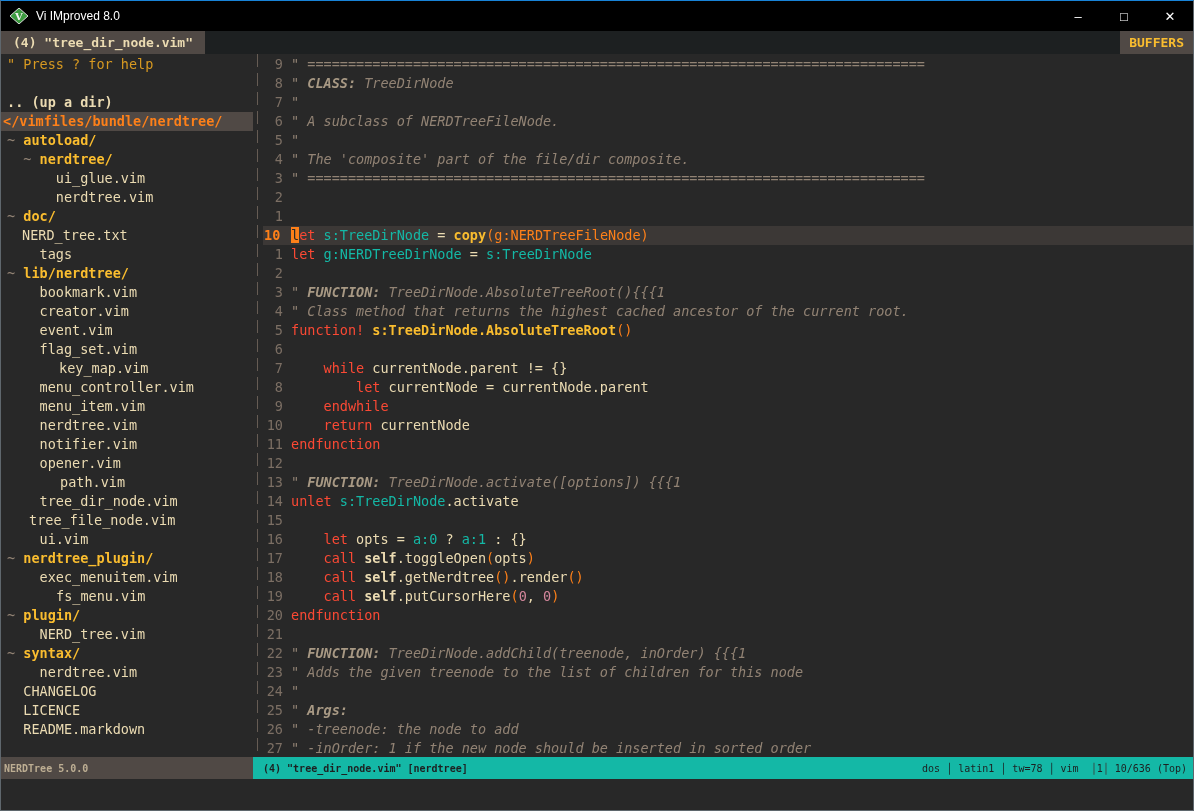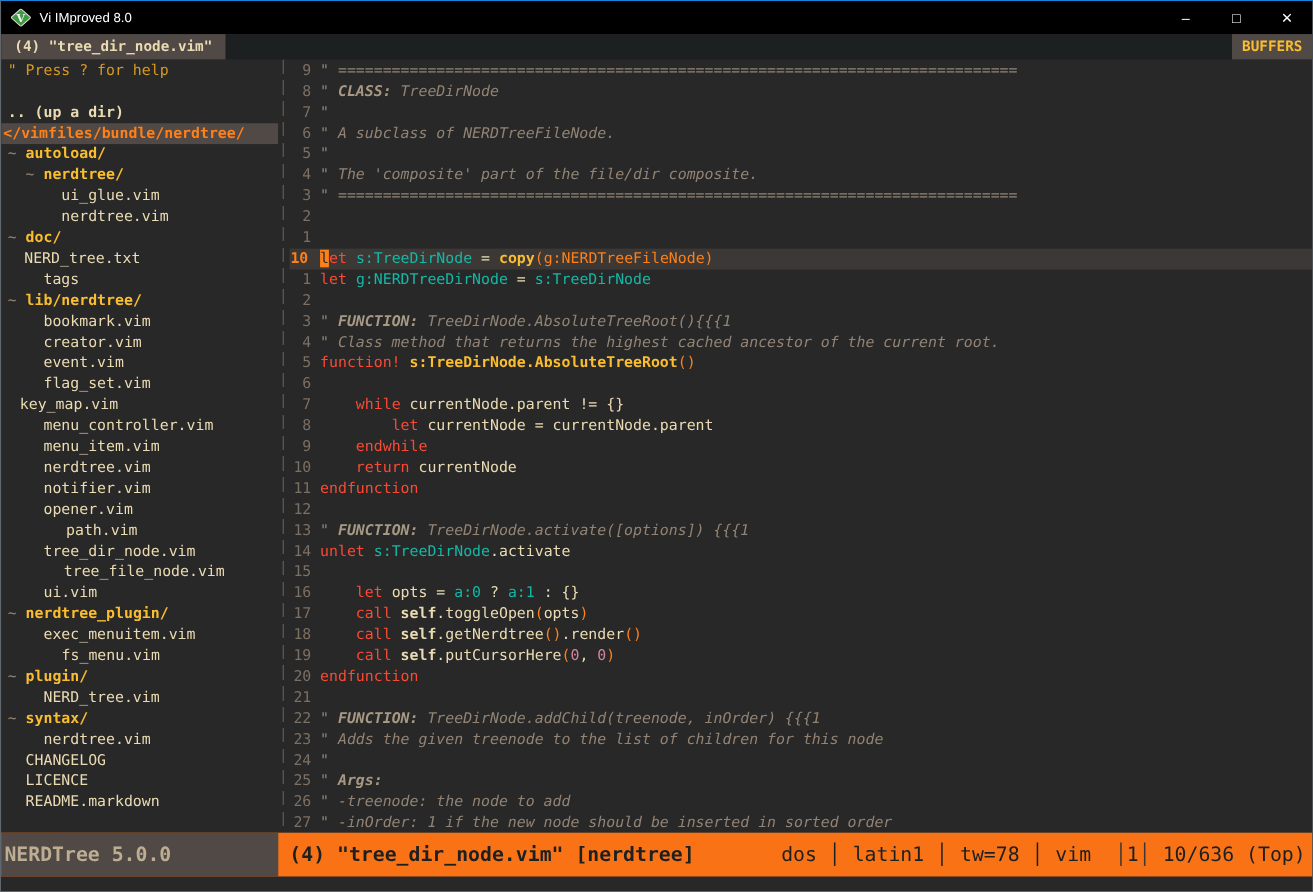--- a/index.html
+++ b/index.html
@@ -51,22 +51,22 @@
   .tk-cb{ color:#a89984; font-style:italic; font-weight:bold; }
   .tk-k{ color:#fb4934; }
   .tk-v{ color:#14b8a6; }
   .tk-f{ color:#fabd2f; font-weight:bold; }
   .tk-o{ color:#fe8019; }
   .tk-n{ color:#d3869b; }
   .tk-t{ color:#ebdbb2; }
   .tk-b{ color:#ebdbb2; font-weight:bold; }
   .tk-cursor{ background:#fe8019; color:#282828; }
   
-  .statusline{ height:40px; flex:0 0 auto; background:#f97316; display:flex; align-items:center;
-               font-size:18px; color:#282828; overflow:hidden; }
+  .statusline{ height:22px; flex:0 0 auto; background:#14b8a6; display:flex; align-items:center;
+               font-size:10px; color:#282828; overflow:hidden; }
   .sl-left{ width:252px; flex:0 0 auto; height:100%; background:#504945; color:#bdae93;
             font-weight:bold; display:flex; align-items:center; padding-left:3px; white-space:pre; }
   .sl-center{ padding-left:10px; font-weight:bold; color:#1d2021; white-space:pre; }
   .sl-right{ margin-left:auto; display:flex; align-items:center; padding-right:6px;
              color:#1d2021; white-space:pre; }
   .sl-div{ color:#3c3836; }
   
   .cmdline{ flex:1 1 auto; background:#282828; }
 </style>
 </head>
@@ -106,29 +106,29 @@
           <div class="nt-row nt-file" style="padding-left: 54.78px;"><span class="nt-name">ui_glue.vim</span></div>
           <div class="nt-row nt-file" style="padding-left: 54.78px;"><span class="nt-name">nerdtree.vim</span></div>
           <div class="nt-row nt-dir"><span class="nt-marker">~ </span><span class="nt-name">doc/</span></div>
           <div class="nt-row nt-file" style="padding-left: 21px;"><span class="nt-name">NERD_tree.txt</span></div>
           <div class="nt-row nt-file" style="padding-left: 38.52px;"><span class="nt-name">tags</span></div>
           <div class="nt-row nt-dir"><span class="nt-marker">~ </span><span class="nt-name">lib/nerdtree/</span></div>
           <div class="nt-row nt-file" style="padding-left: 38.52px;"><span class="nt-name">bookmark.vim</span></div>
           <div class="nt-row nt-file" style="padding-left: 38.52px;"><span class="nt-name">creator.vim</span></div>
           <div class="nt-row nt-file" style="padding-left: 38.52px;"><span class="nt-name">event.vim</span></div>
           <div class="nt-row nt-file" style="padding-left: 38.52px;"><span class="nt-name">flag_set.vim</span></div>
-          <div class="nt-row nt-file" style="padding-left: 17px;"><span class="nt-name">key_map.vim</span></div>
+          <div class="nt-row nt-file" style="padding-left: 58px;"><span class="nt-name">key_map.vim</span></div>
           <div class="nt-row nt-file" style="padding-left: 38.52px;"><span class="nt-name">menu_controller.vim</span></div>
           <div class="nt-row nt-file" style="padding-left: 38.52px;"><span class="nt-name">menu_item.vim</span></div>
           <div class="nt-row nt-file" style="padding-left: 38.52px;"><span class="nt-name">nerdtree.vim</span></div>
           <div class="nt-row nt-file" style="padding-left: 38.52px;"><span class="nt-name">notifier.vim</span></div>
           <div class="nt-row nt-file" style="padding-left: 38.52px;"><span class="nt-name">opener.vim</span></div>
           <div class="nt-row nt-file" style="padding-left: 59px;"><span class="nt-name">path.vim</span></div>
           <div class="nt-row nt-file" style="padding-left: 38.52px;"><span class="nt-name">tree_dir_node.vim</span></div>
-          <div class="nt-row nt-file" style="padding-left: 57px;"><span class="nt-name">tree_file_node.vim</span></div>
+          <div class="nt-row nt-file" style="padding-left: 28px;"><span class="nt-name">tree_file_node.vim</span></div>
           <div class="nt-row nt-file" style="padding-left: 38.52px;"><span class="nt-name">ui.vim</span></div>
           <div class="nt-row nt-dir"><span class="nt-marker">~ </span><span class="nt-name">nerdtree_plugin/</span></div>
           <div class="nt-row nt-file" style="padding-left: 38.52px;"><span class="nt-name">exec_menuitem.vim</span></div>
           <div class="nt-row nt-file" style="padding-left: 55px;"><span class="nt-name">fs_menu.vim</span></div>
           <div class="nt-row nt-dir"><span class="nt-marker">~ </span><span class="nt-name">plugin/</span></div>
           <div class="nt-row nt-file" style="padding-left: 38.52px;"><span class="nt-name">NERD_tree.vim</span></div>
           <div class="nt-row nt-dir"><span class="nt-marker">~ </span><span class="nt-name">syntax/</span></div>
           <div class="nt-row nt-file" style="padding-left: 38.52px;"><span class="nt-name">nerdtree.vim</span></div>
           <div class="nt-row nt-file" style="padding-left: 22.26px;"><span class="nt-name">CHANGELOG</span></div>
           <div class="nt-row nt-file" style="padding-left: 22.26px;"><span class="nt-name">LICENCE</span></div>

